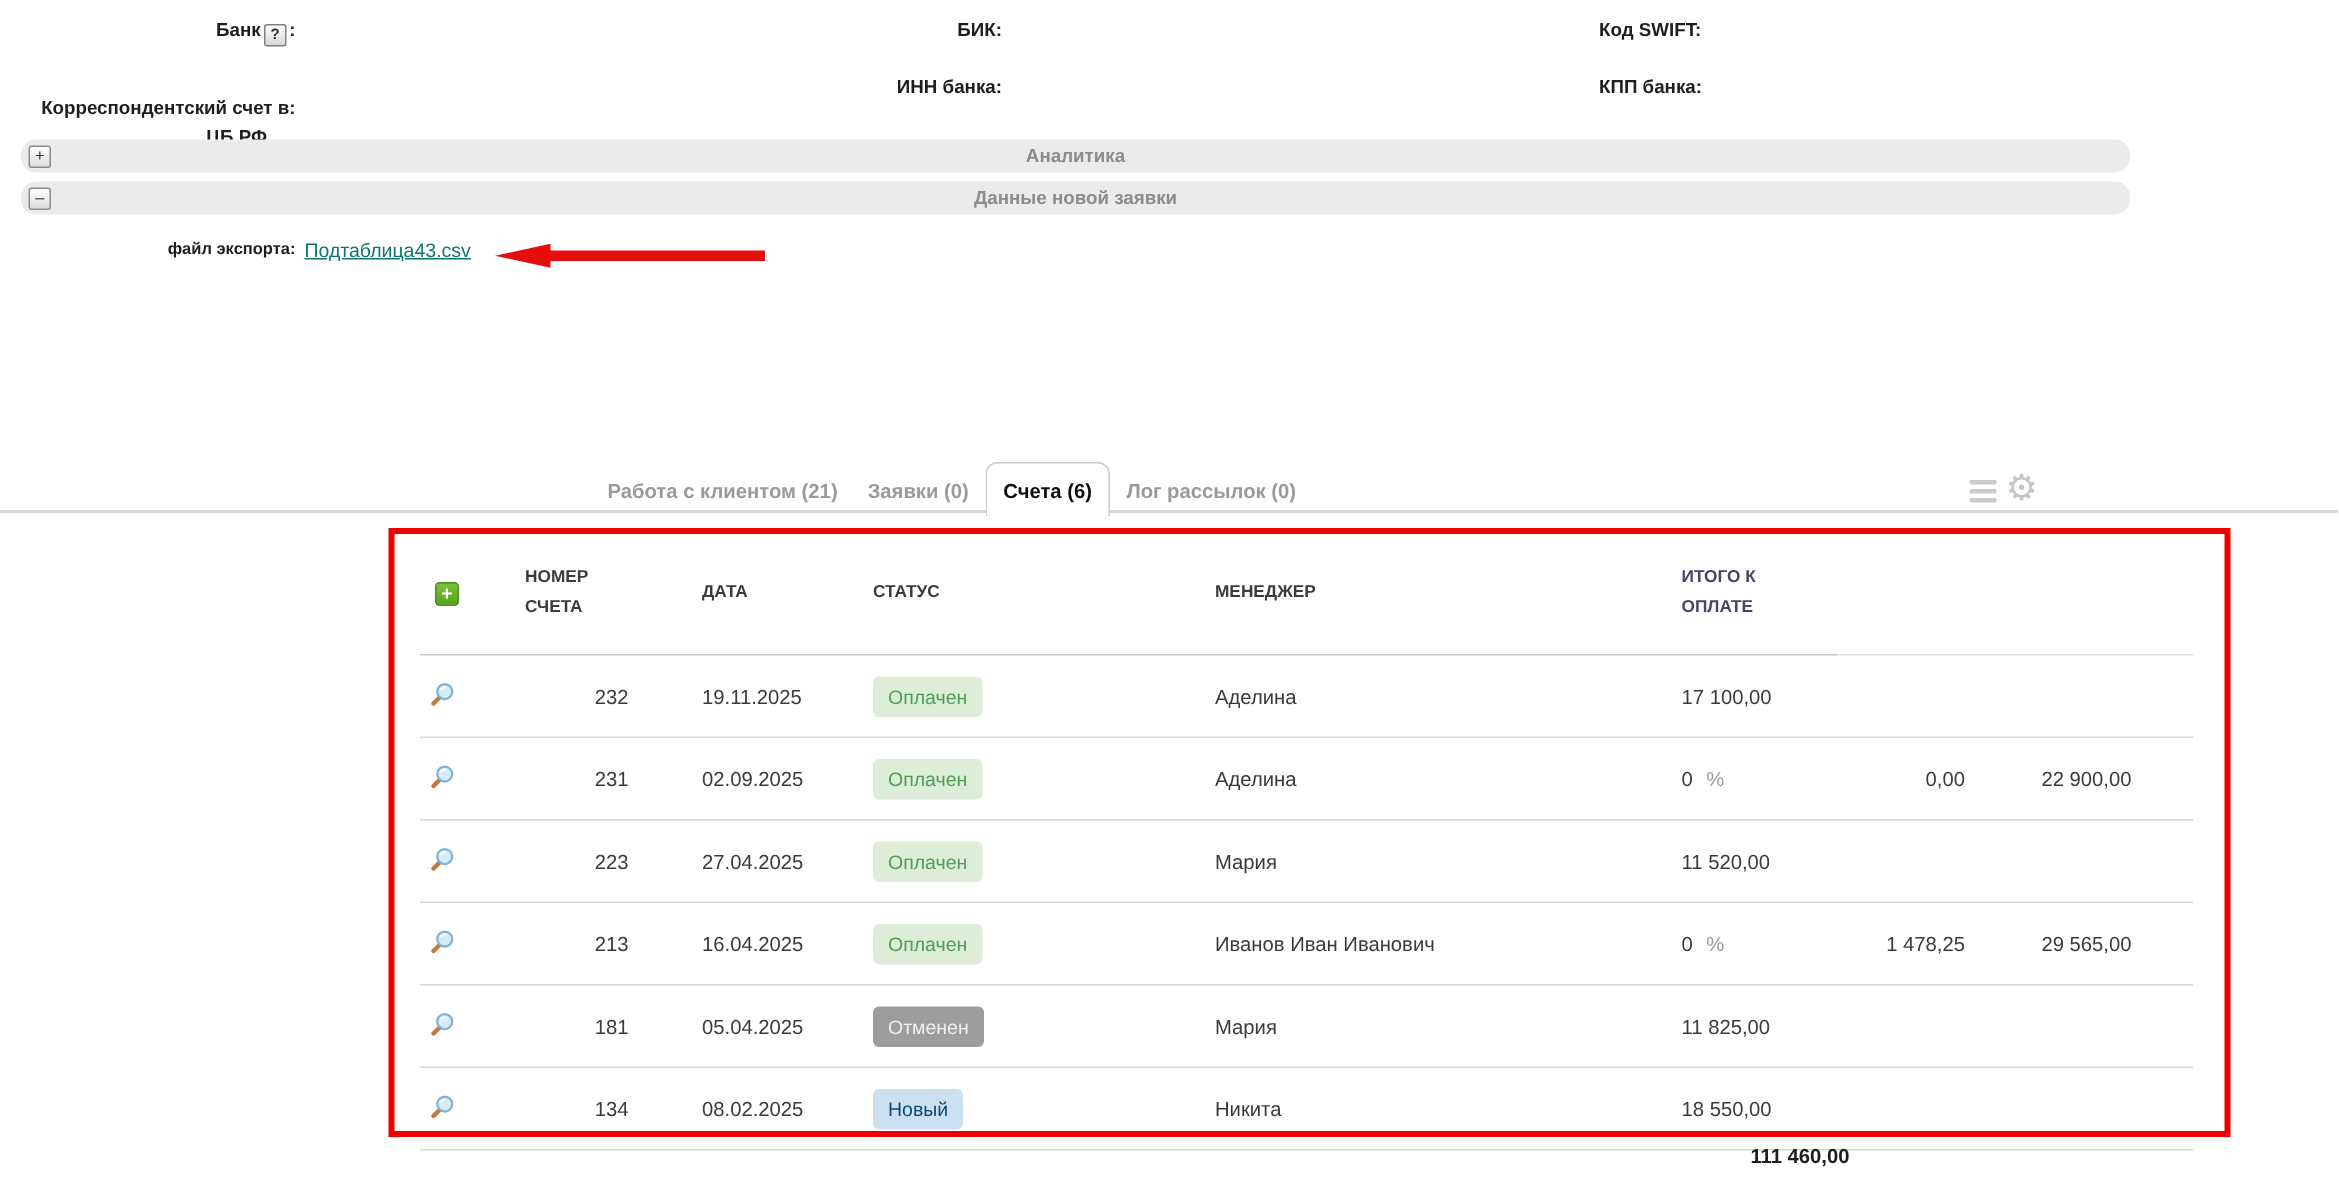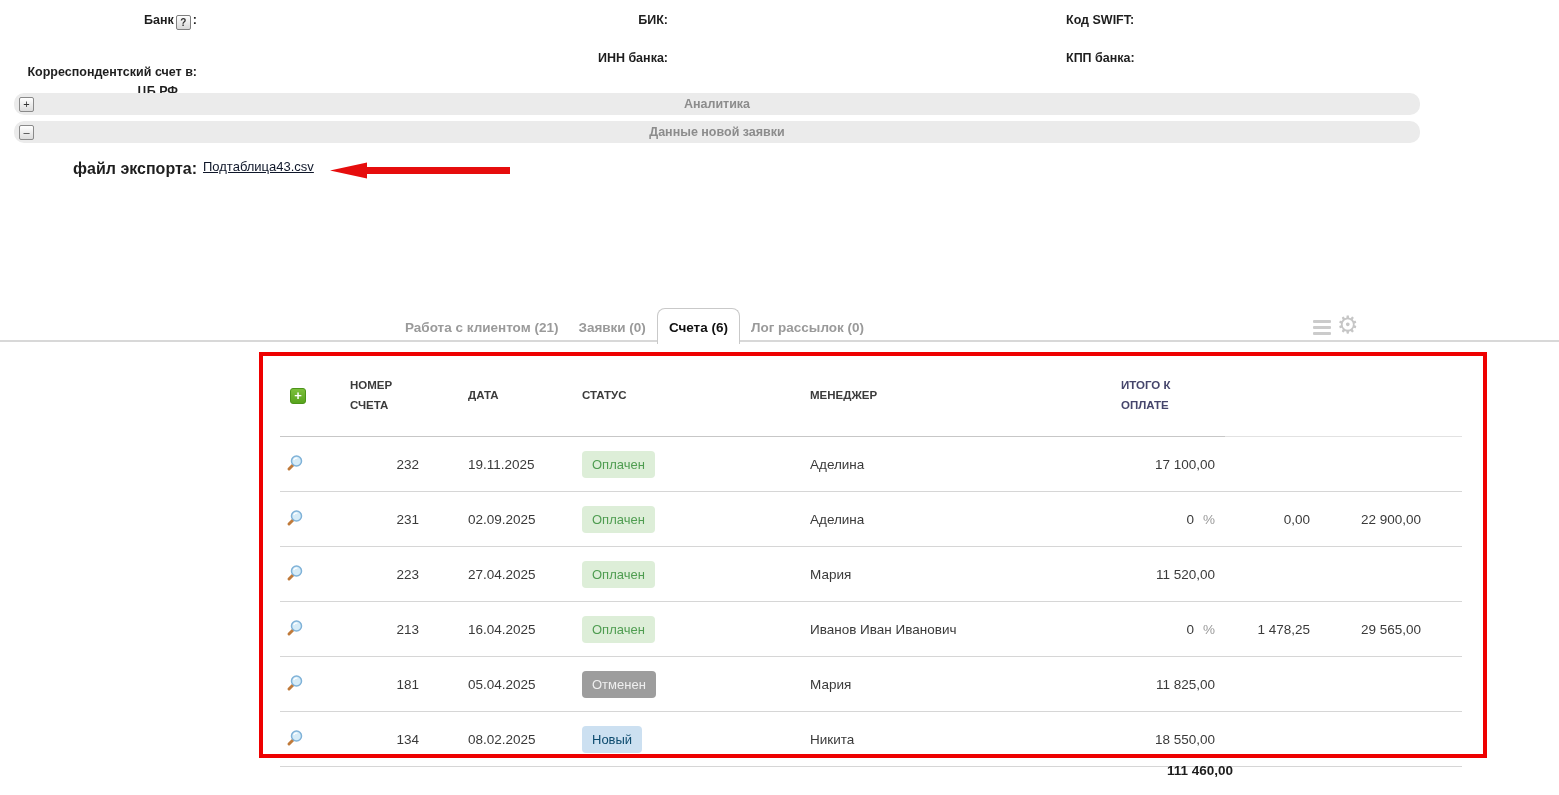--- a/index.html
+++ b/index.html
@@ -21,22 +21,22 @@
 
   
   .section-bar{position:absolute;left:14px;width:1406px;height:22px;background:#ebebeb;border-radius:10px;cursor:pointer;}
   .section-bar.s1{top:93px;}
   .section-bar.s2{top:121px;}
   .section-title{text-align:center;line-height:22px;color:#8c8c8c;font-weight:bold;font-size:12.5px;}
   .toggle-box{position:absolute;left:5px;top:4px;width:13px;height:13px;border:1px solid #8a8a8a;border-radius:2px;
     background:linear-gradient(#ffffff,#dcdcdc);font-size:11px;line-height:12px;text-align:center;color:#333;cursor:pointer;}
 
   
-  .export-label{position:absolute;left:0;top:160px;width:197px;text-align:right;font-weight:bold;font-size:16px;color:#1e1e1e;}
-  .export-link{position:absolute;left:203px;top:159px;font-size:13px;color:#0f172a;text-decoration:underline;cursor:pointer;}
+  .export-label{position:absolute;left:0;top:160px;width:197px;text-align:right;font-weight:bold;font-size:11px;color:#1e1e1e;}
+  .export-link{position:absolute;left:203px;top:159px;font-size:13px;color:#0f766e;text-decoration:underline;cursor:pointer;}
   .annot-arrow{position:absolute;left:330px;top:162px;}
 
   
   .strip-line{position:absolute;left:0;top:340px;width:1559px;height:2px;background:#d8d8d8;}
   .tabs{position:absolute;left:395px;top:308px;height:36px;display:flex;align-items:stretch;z-index:3;}
   .tab{padding:12px 10px 0;font-weight:bold;font-size:13.5px;color:#9a9a9a;cursor:pointer;white-space:nowrap;}
   .tab.active{color:#101010;background:#fff;border:1px solid #c9c9c9;border-bottom:0;
     border-radius:8px 8px 0 0;padding:11px 11px 0;margin:0 1px;height:36px;box-sizing:border-box;}
   .list-icon{position:absolute;left:1313px;top:320px;width:18px;cursor:pointer;}
   .list-icon div{height:2.5px;background:#cbcbcb;border-radius:1px;margin-bottom:3.5px;}
@@ -59,21 +59,21 @@
   .inv-table th.h-status{text-align:left;padding-left:26px;}
   .inv-table th.h-mgr{text-align:left;padding-left:5px;}
   .inv-table th.h-total{text-align:left;padding-right:10px;color:#45456b;}
   .inv-table th.h-extra{border-bottom-color:#e2e2e2;}
   .inv-table td{height:52px;vertical-align:middle;font-size:13.5px;color:#3a3a3a;border-bottom:1px solid #d6d6d6;}
   .c-icon{padding-left:6px;}
   .c-num{text-align:right;}
   .c-date{padding-left:48px;}
   .c-status{padding-left:26px;}
   .c-mgr{padding-left:5px;}
-  .c-total{text-align:right;padding-right:10px;}
+  .c-total{text-align:left;padding-right:10px;}
   .c-a2{text-align:right;padding-right:12px;}
   .c-a3{text-align:right;padding-right:41px;}
   .mag{cursor:pointer;display:inline-block;}
   .badge{display:inline-block;padding:6px 10px;border-radius:4px;font-size:13px;}
   .badge.paid{background:#ddeed8;color:#4f9d51;}
   .badge.cancelled{background:#9d9d9d;color:#efefef;}
   .badge.new{background:#cce0f1;color:#0c4a6e;}
   .pwrap .psign{color:#9a9a9a;margin-left:9px;}
   .add-btn{width:16px;height:16px;border-radius:3px;background:linear-gradient(#7cc03c,#58a41d);
     border:1px solid #4c941a;color:#fff;font-size:13px;line-height:14px;text-align:center;font-weight:bold;

